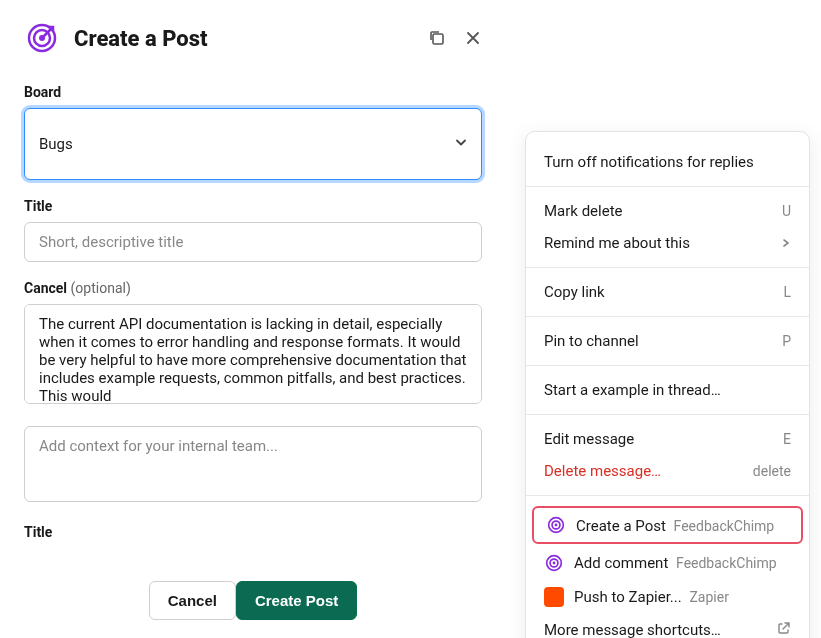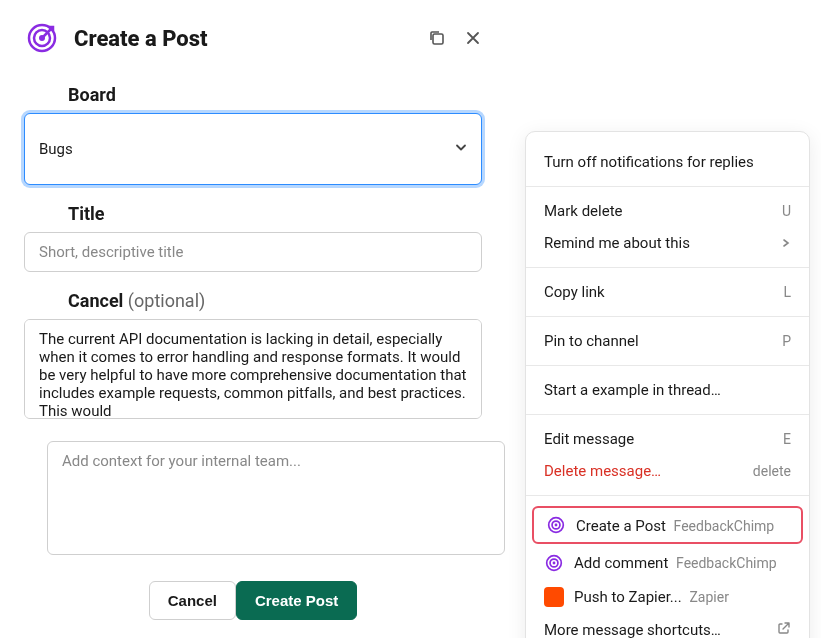--- a/index.html
+++ b/index.html
@@ -49,26 +49,25 @@
     .header-icon {
       color: #555;
       cursor: pointer;
       display: flex;
       align-items: center;
     }
     .form-group {
       margin-bottom: 18px;
     }
     .form-label {
-      font-size: 18px;
+      font-size: 14px;
       font-weight: 700;
       color: #1a1a1a;
       display: block;
       margin-bottom: 8px;
-      margin-left: 44px;
     }
     .form-label .optional {
       font-weight: 400;
       color: #666;
     }
     .form-select-wrap {
       position: relative;
     }
     .form-select {
       width: 100%;
@@ -105,22 +104,21 @@
       resize: none;
     }
     .form-input::placeholder, .form-textarea::placeholder {
       color: #888;
     }
     .form-textarea.details {
       height: 100px;
       color: #1a1a1a;
     }
     .form-textarea.comment {
-      height: 114px;
-      margin-left: 23px;
+      height: 76px;
     }
     .modal-footer {
       position: absolute;
       left: 0;
       width: 506px;
       bottom: 18px;
       display: flex;
       justify-content: center;
       gap: 0;
       padding-top: 16px;

